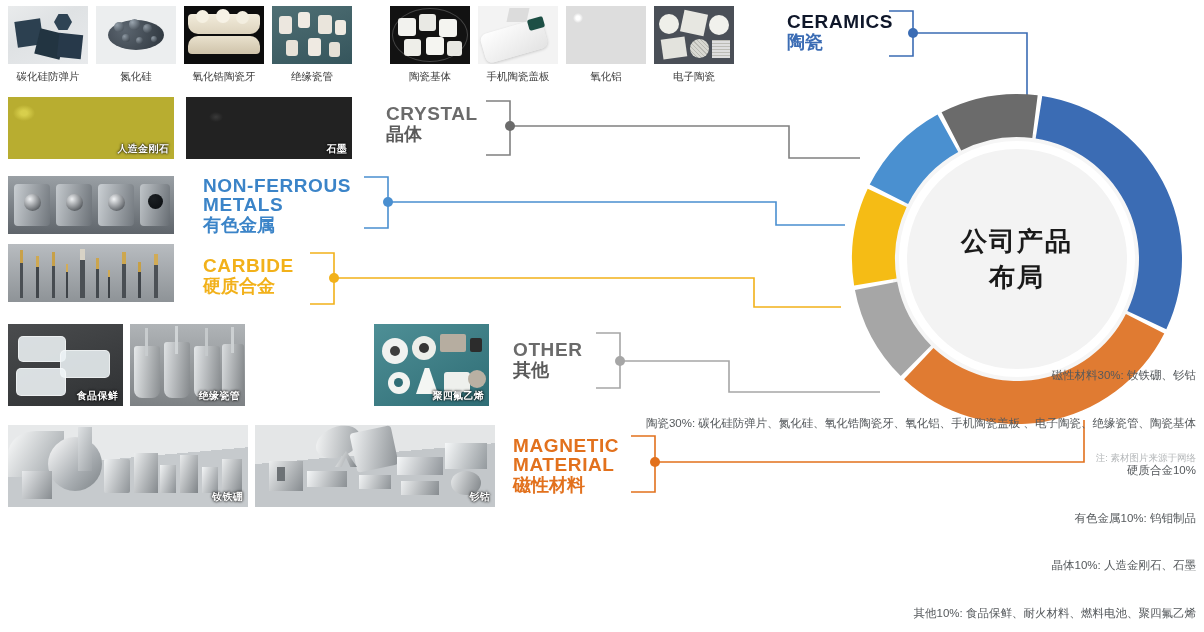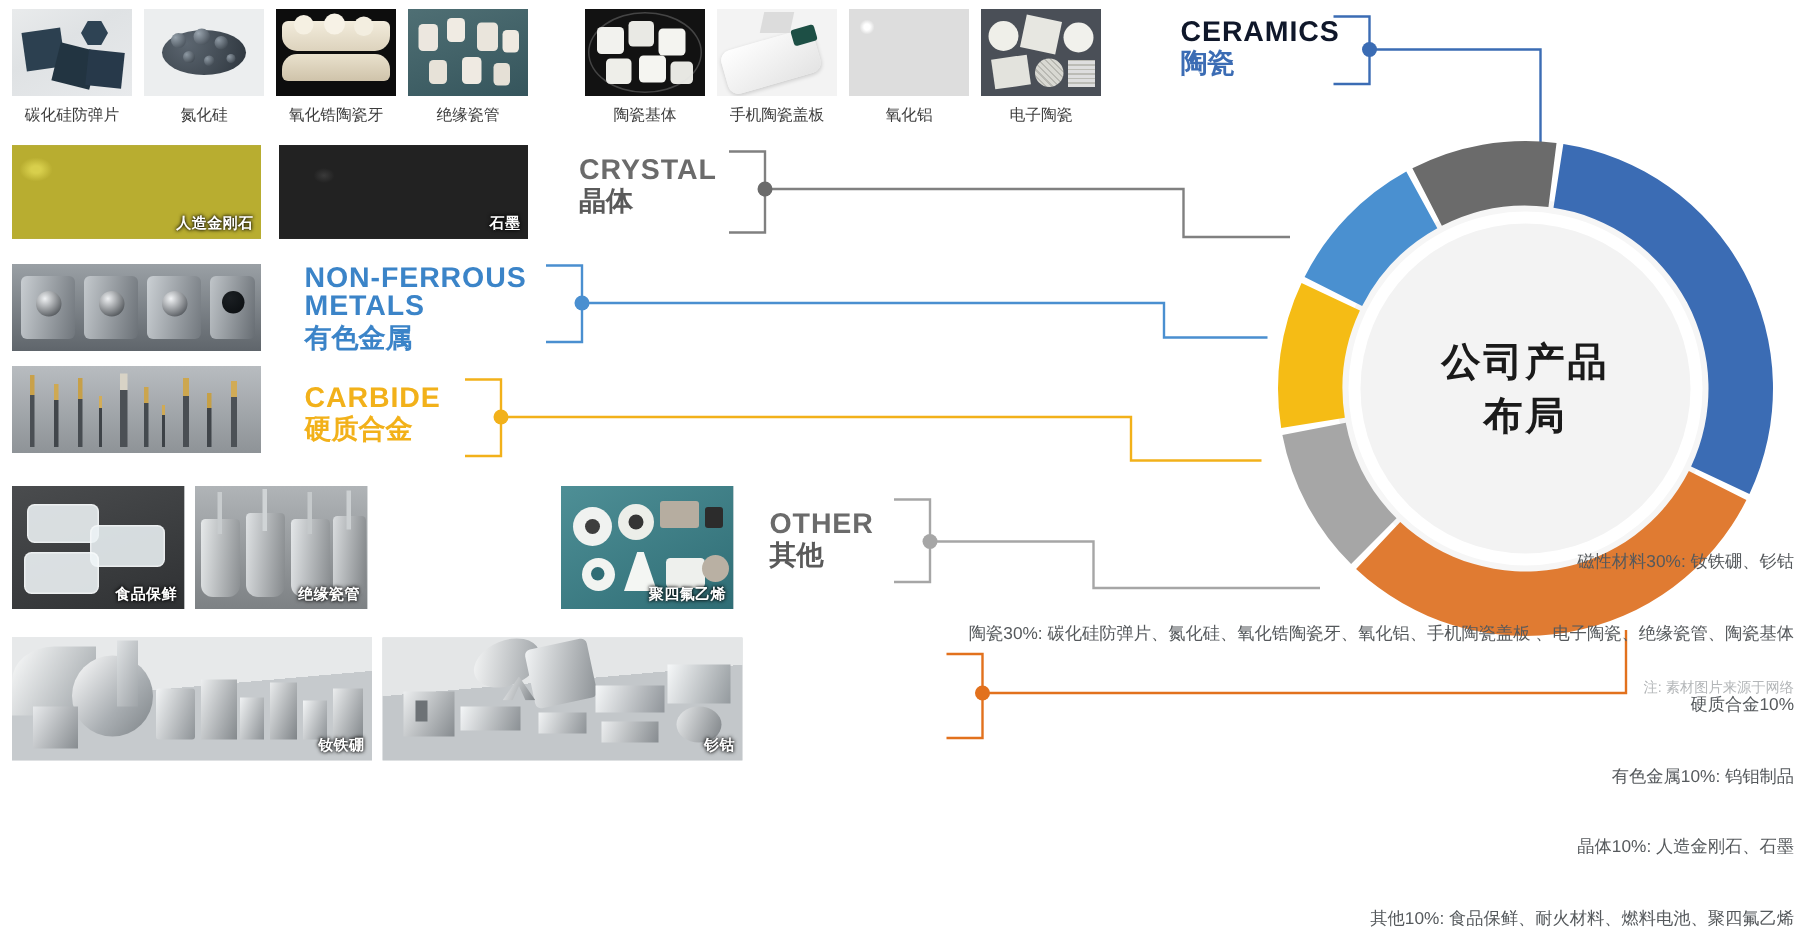--- a/index.html
+++ b/index.html
@@ -367,20 +367,25 @@
   <div class="cat" style="left:203px;top:256px;">
     <div class="en" style="color:#F2B11A;">CARBIDE</div>
     <div class="zh" style="color:#F2B11A;">硬质合金</div>
   </div>
 
   <div class="cat" style="left:513px;top:340px;">
     <div class="en" style="color:#6B6B6B;">OTHER</div>
     <div class="zh" style="color:#5A5A5A;">其他</div>
   </div>
 
+  <div class="cat" style="left:513px;top:436px;">
+    <div class="en" style="color:#E2711D;">MAGNETIC
+MATERIAL</div>
+    <div class="zh" style="color:#E2711D;">磁性材料</div>
+  </div>
 
   <div id="donut-wrap">
     <svg viewBox="0 0 374 374" width="374" height="374" xmlns="http://www.w3.org/2000/svg">
 
       <circle cx="187" cy="187" r="126" fill="#f6f6f6"></circle>
       <circle cx="187" cy="187" r="118" fill="#ffffff"></circle>
       <circle cx="187" cy="187" r="110" fill="#f3f3f3"></circle>
       <g id="donut-slices">
           <path d="M212.24266298686626,23.94231706131876 A165,165 0 0 1 336.29646365689325,257.25358310823697 L297.38890040085437,238.94507357093886 A122,122 0 0 0 205.6642720266526,66.43613746352055 Z" fill="#3B6CB4"></path>
           <path d="M334.2766600446007,261.3947942137561 A165,165 0 0 1 74.04972752176641,307.27982352453296 L103.48525307670002,275.93417254541225 A122,122 0 0 0 295.8954698511593,242.00705996411057 Z" fill="#E07B32"></path>

